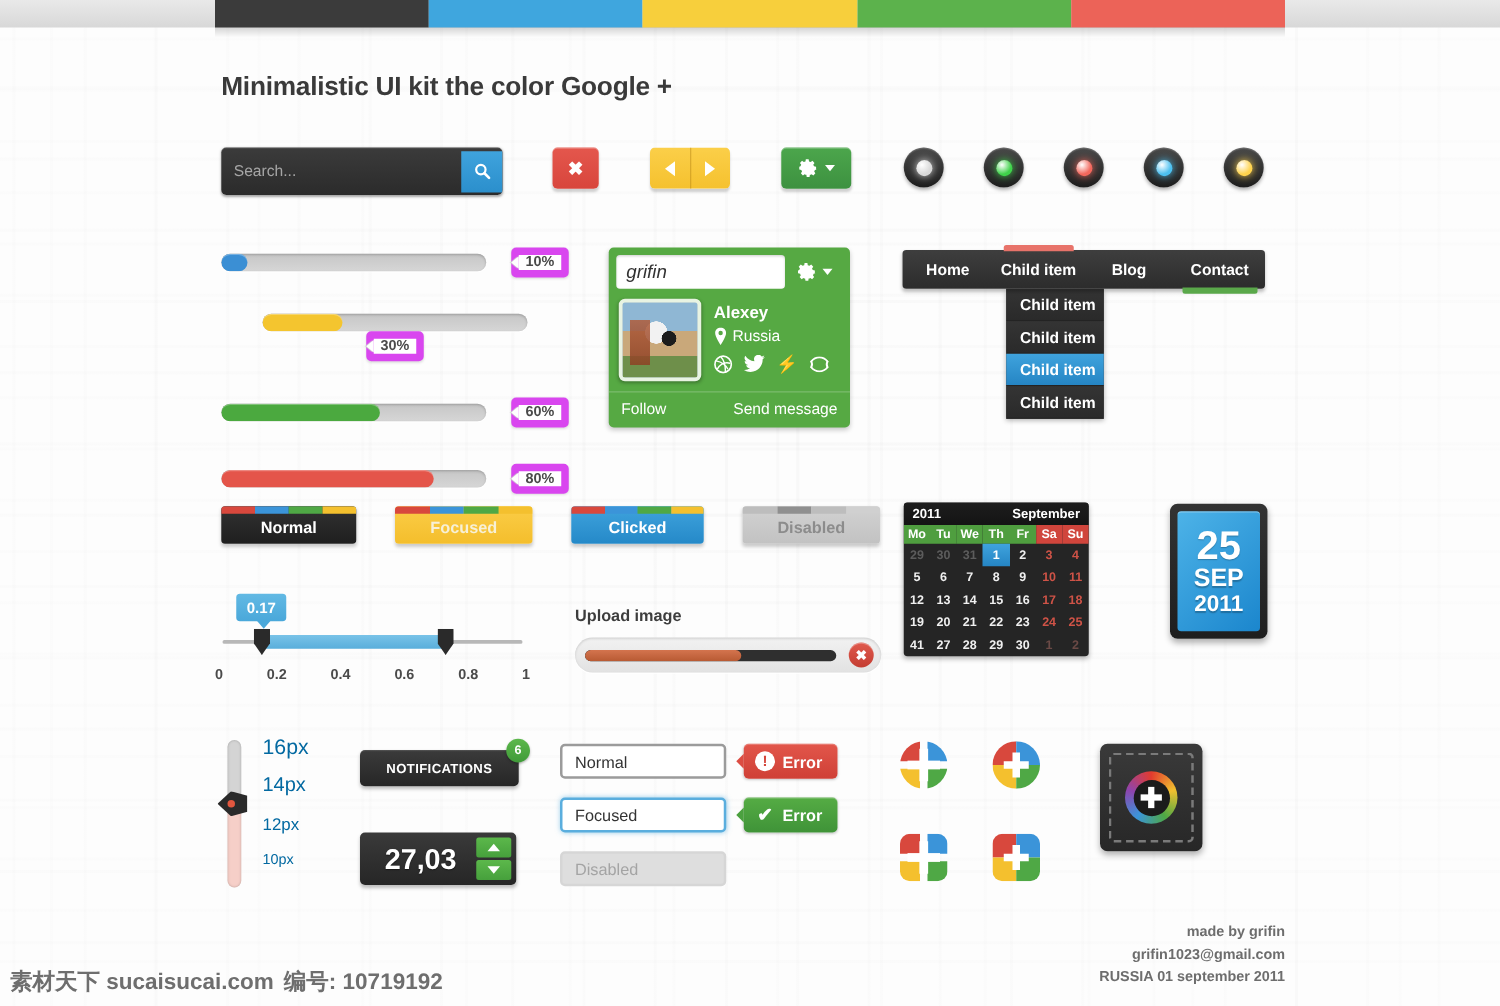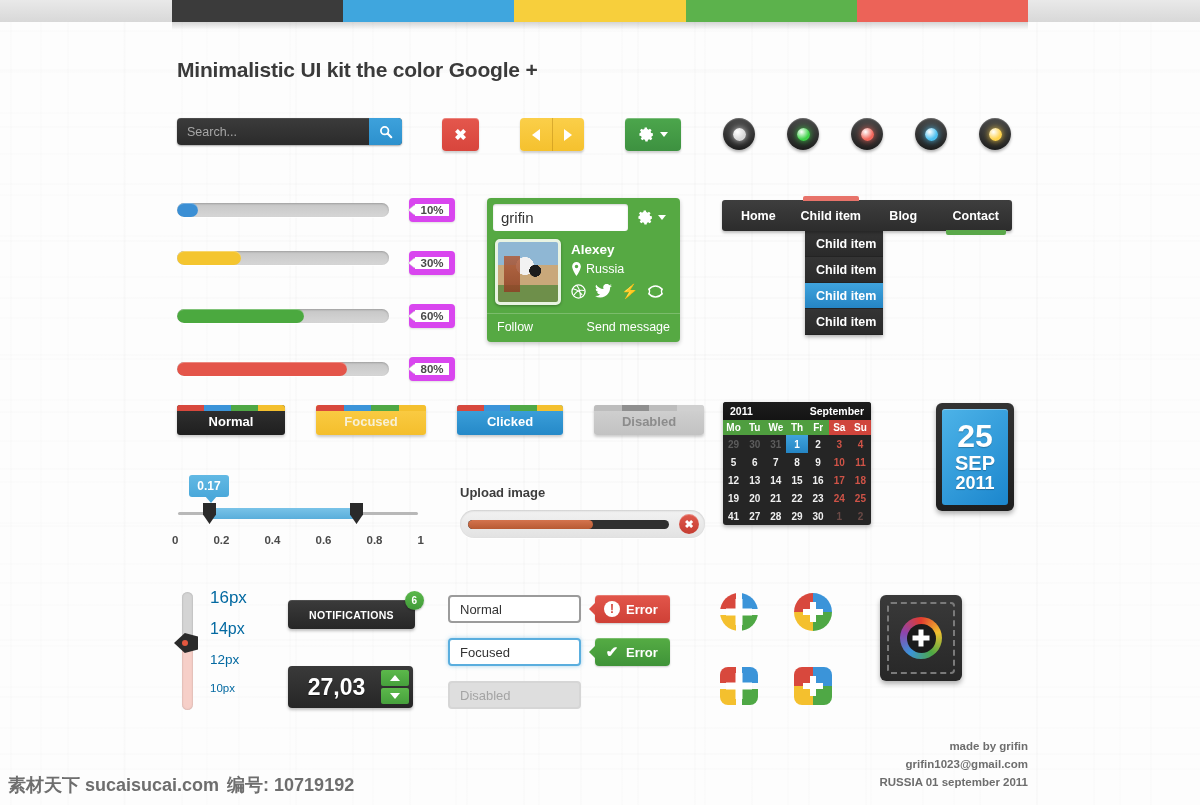--- a/index.html
+++ b/index.html
@@ -57,21 +57,21 @@
 
   
   #title {
     left: 177px; top: 58px;
     font-size: 21px; font-weight: bold; color: #3a3a3a;
     letter-spacing: -.2px;
   }
 
   
   #searchbox {
-    left: 177px; top: 118px; width: 225px; height: 27px;
+    left: 177px; top: 118px; width: 225px; height: 38px;
     background: linear-gradient(#3b3b3b, #2b2b2b);
     border-radius: 4px;
     box-shadow: 0 1px 2px rgba(0,0,0,.35), inset 0 1px 0 rgba(255,255,255,.09);
     display: flex; align-items: center; overflow: hidden;
   }
   #searchbox input {
     flex: 1; background: transparent; border: none; outline: none;
     color: #c9c9c9; font-size: 12.5px; padding: 0 10px;
     font-family: "Liberation Sans", sans-serif;
   }
@@ -144,20 +144,21 @@
     left: 487px; top: 198px; width: 193px; border-radius: 4px;
     background: #56a943; overflow: hidden;
     box-shadow: 0 2px 4px rgba(0,0,0,.22);
   }
   #profile .head { display: flex; align-items: center; padding: 6px 6px 2px 6px; }
   #profile .name-field {
     flex: 1; height: 27px; background: #fff; border-radius: 3px;
     display: flex; align-items: center; padding: 0 8px;
     font-size: 15px; color: #333;
     box-shadow: inset 0 1px 2px rgba(0,0,0,.18);
+    font-style: italic;
   }
   #profile .gearwrap { width: 46px; display: flex; align-items: center; justify-content: center; gap: 4px; cursor: pointer; }
   #profile .body { display: flex; padding: 6px 8px 8px 8px; gap: 10px; }
   .avatar {
     width: 66px; height: 66px; border-radius: 5px; border: 3px solid #e8f3e2;
     box-shadow: 0 1px 3px rgba(0,0,0,.3);
     background:
       radial-gradient(circle at 62% 48%, #1c1c1c 0 12%, transparent 12.5%),
       radial-gradient(circle at 45% 40%, #f2f2f2 0 18%, transparent 18.5%),
       linear-gradient(to bottom, #8fb7d4 0 38%, #c9a87a 38% 72%, #6e8f4a 72% 100%);
@@ -531,21 +532,21 @@
       </div>
     </div>
 
   <div class="abs" id="progress-list" style="left:177px; top:198px; display:flex; flex-direction:column; gap:29px;">
       <div style="display: flex; align-items: center; gap: 20px;">
         <div class="pbar-track">
           <div class="pbar-fill" style="width: 10%; background: linear-gradient(rgb(59, 143, 212), rgb(59, 143, 212));"></div>
         </div>
         <div class="pct-badge">10%</div>
       </div>
-      <div style="display: flex; align-items: flex-start; gap: 20px;">
+      <div style="display: flex; align-items: center;  flex-direction: column;">
         <div class="pbar-track">
           <div class="pbar-fill" style="width: 30%; background: linear-gradient(rgb(244, 197, 47), rgb(244, 197, 47));"></div>
         </div>
         <div class="pct-badge">30%</div>
       </div>
       <div style="display: flex; align-items: center; gap: 20px;">
         <div class="pbar-track">
           <div class="pbar-fill" style="width: 60%; background: linear-gradient(rgb(75, 169, 63), rgb(75, 169, 63));"></div>
         </div>
         <div class="pct-badge">60%</div>

